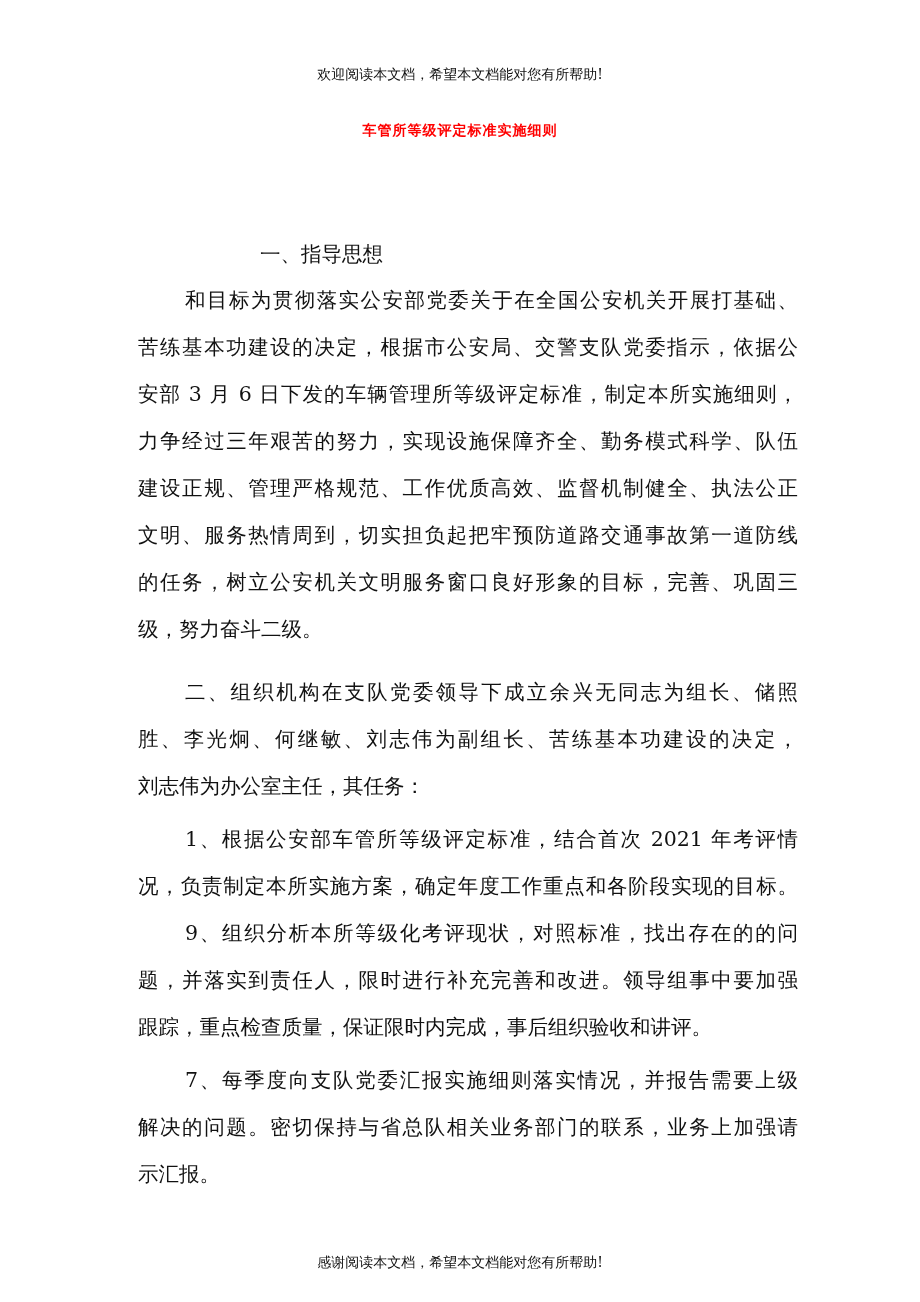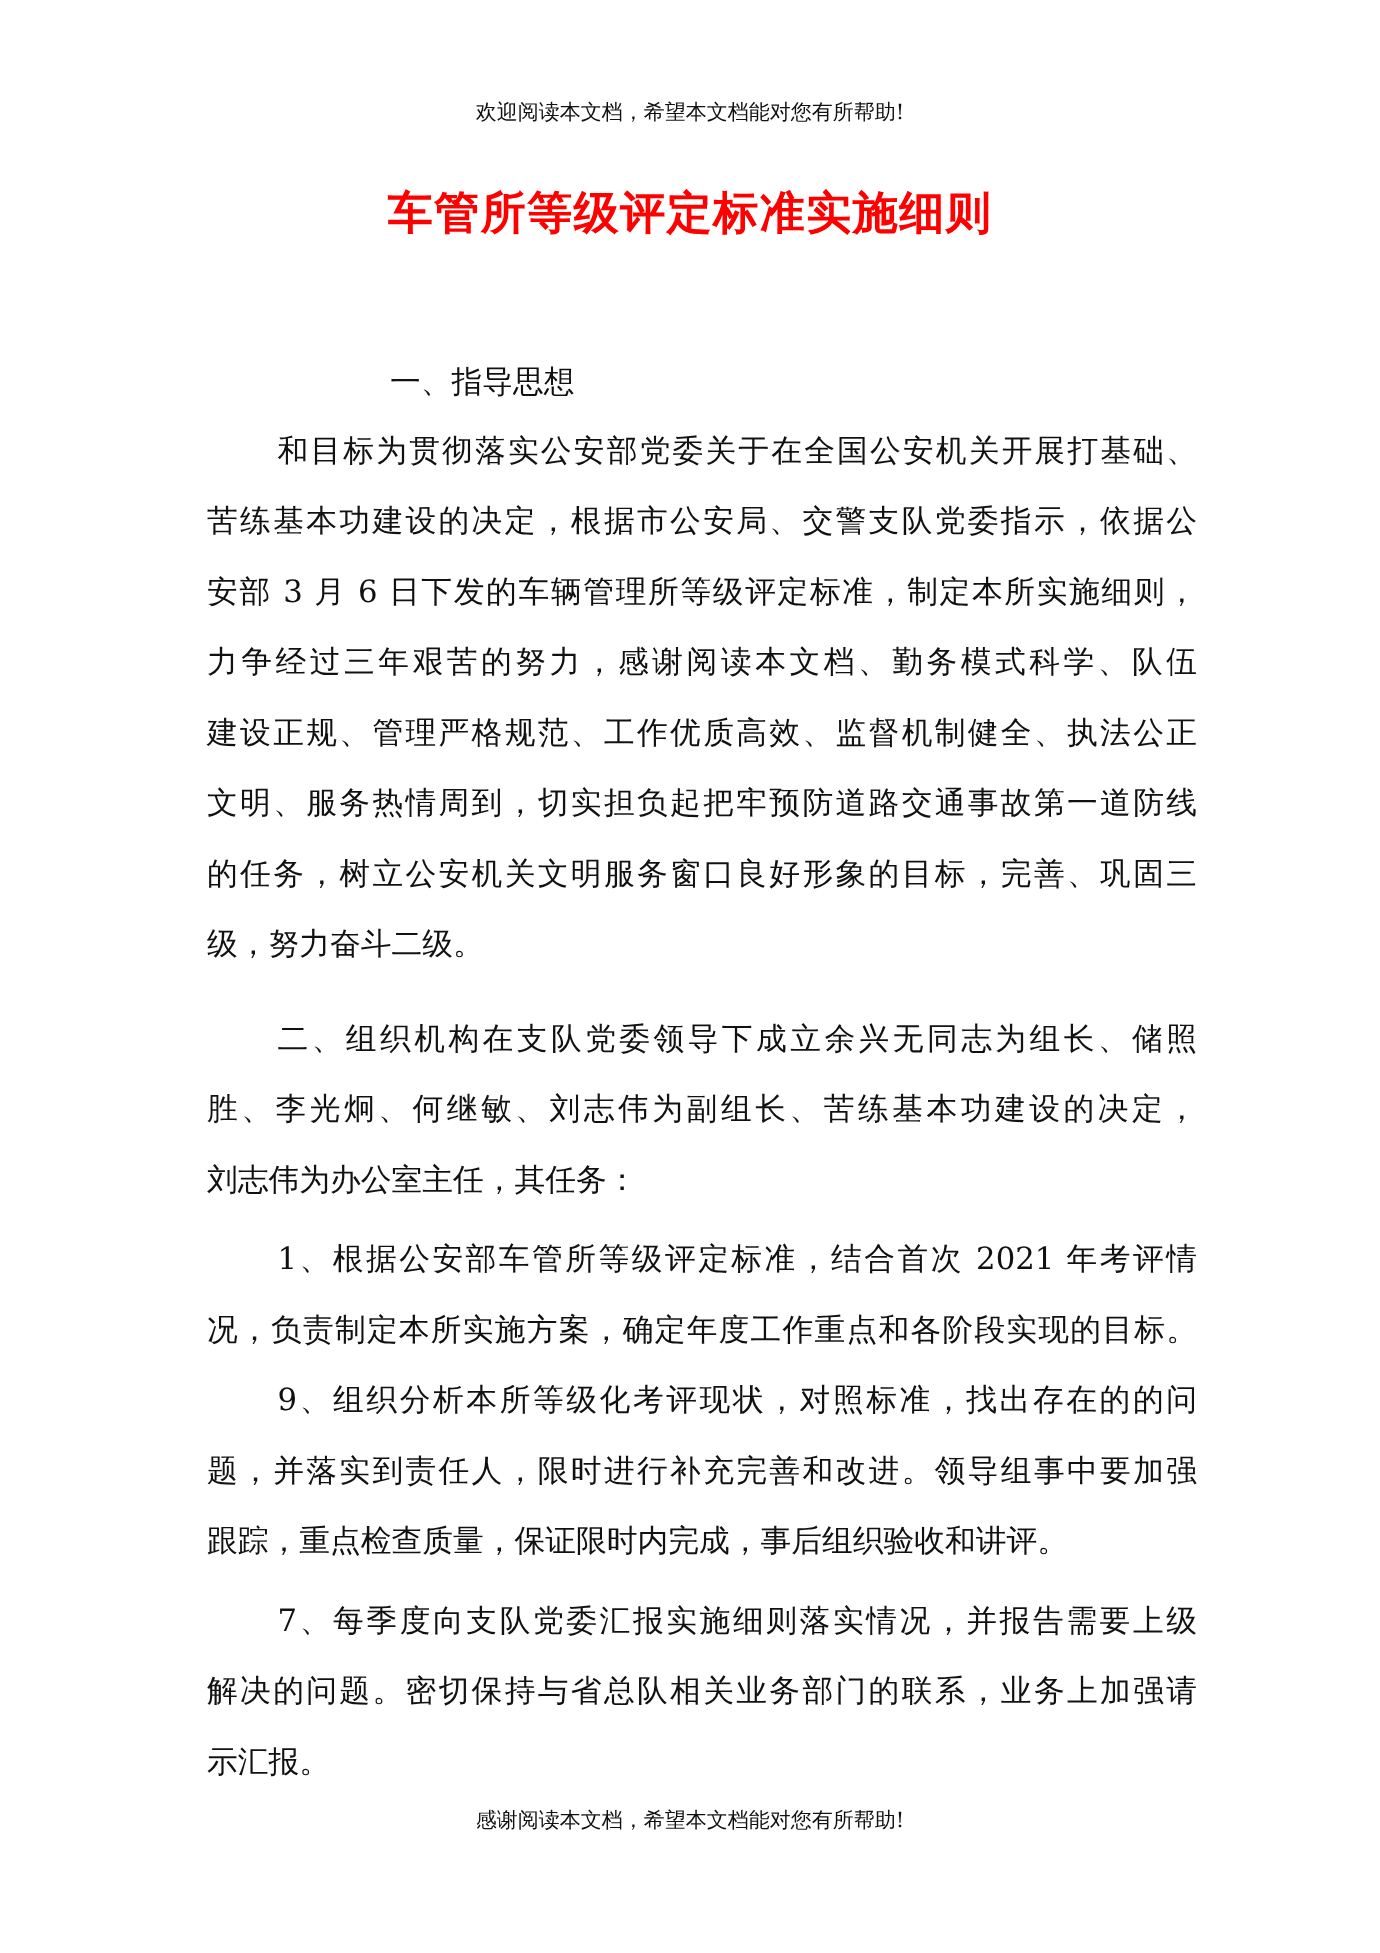--- a/index.html
+++ b/index.html
@@ -1,43 +1,43 @@
 <!DOCTYPE html>
 <html><head>
 <meta charset="utf-8">
 <style>
   html, body { margin: 0; padding: 0; background: #ffffff; }
   body { width: 920px; height: 1302px; position: relative; overflow: hidden;
          font-family: "DejaVu Serif", "Liberation Serif", serif; color: #000; }
   .header-note, .footer-note { position: absolute; left: 0; width: 920px; text-align: center;
          font-size: 14px; color: #111; letter-spacing: 0; }
   .header-note { top: 66px; }
-  .footer-note { top: 1205px; }
+  .footer-note { top: 1254px; }
   .doc-title { position: absolute; left: 0; width: 920px; top: 122px; text-align: center;
          font-family: "DejaVu Sans", "Liberation Sans", sans-serif; font-weight: bold;
-         font-size: 30px; color: #ff0000; letter-spacing: 1px; }
+         font-size: 14px; color: #ff0000; letter-spacing: 1px; }
   .line { position: absolute; left: 138px; width: 660px; font-size: 20.5px; line-height: 28px;
           white-space: nowrap; color: #111; text-align: justify; text-align-last: justify; }
   .line.last { text-align-last: left; }
   .line.ind { left: 185px; width: 613px; }
   .line.heading { left: 230px; width: auto; text-align-last: left; margin-left: 30px; }
 </style>
 </head>
 <body>
 
 <div>
   <div class="header-note">欢迎阅读本文档，希望本文档能对您有所帮助!</div>
   <div class="doc-title" style="color: rgb(255, 0, 0);">车管所等级评定标准实施细则</div>
 
   <div class="line heading" style="top:240px">一、指导思想</div>
 
   <div class="line ind" style="top:286px">和目标为贯彻落实公安部党委关于在全国公安机关开展打基础、</div>
   <div class="line" style="top:333px">苦练基本功建设的决定，根据市公安局、交警支队党委指示，依据公</div>
   <div class="line" style="top:380px">安部 3 月 6 日下发的车辆管理所等级评定标准，制定本所实施细则，</div>
-  <div class="line" style="top:427px">力争经过三年艰苦的努力，感谢阅读本文档、勤务模式科学、队伍</div>
+  <div class="line" style="top:427px">力争经过三年艰苦的努力，实现设施保障齐全、勤务模式科学、队伍</div>
   <div class="line" style="top:474px">建设正规、管理严格规范、工作优质高效、监督机制健全、执法公正</div>
   <div class="line" style="top:521px">文明、服务热情周到，切实担负起把牢预防道路交通事故第一道防线</div>
   <div class="line" style="top:568px">的任务，树立公安机关文明服务窗口良好形象的目标，完善、巩固三</div>
   <div class="line last" style="top:615px">级，努力奋斗二级。</div>
 
   <div class="line ind" style="top:678px">二、组织机构在支队党委领导下成立余兴无同志为组长、储照</div>
   <div class="line" style="top:725px">胜、李光炯、何继敏、刘志伟为副组长、苦练基本功建设的决定，</div>
   <div class="line last" style="top:772px">刘志伟为办公室主任，其任务：</div>
 
   <div class="line ind" style="top:825px">1、根据公安部车管所等级评定标准，结合首次 2021 年考评情</div>

